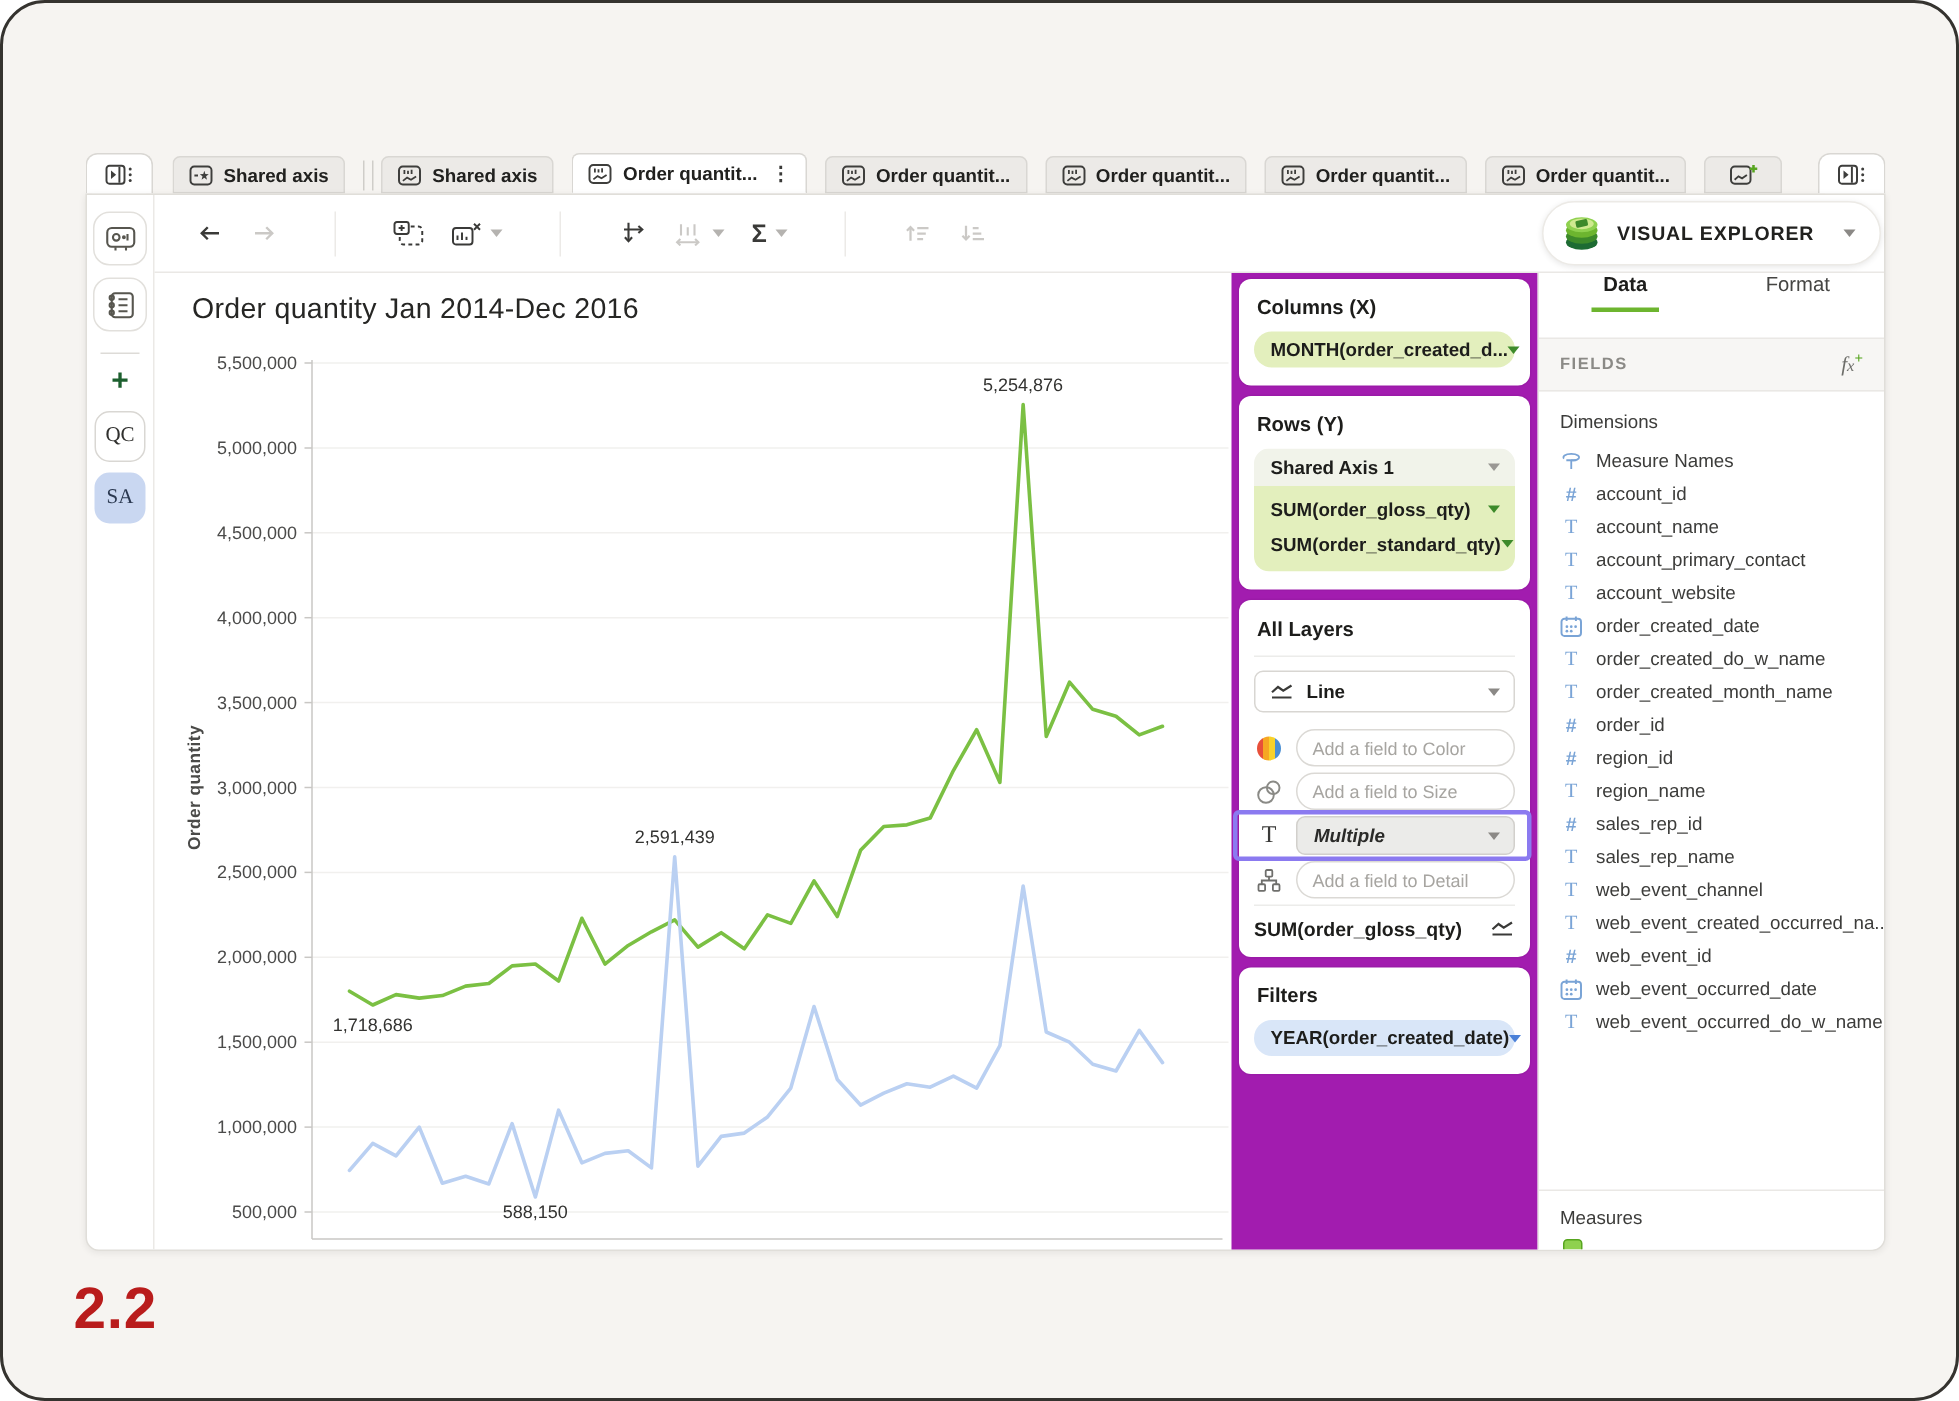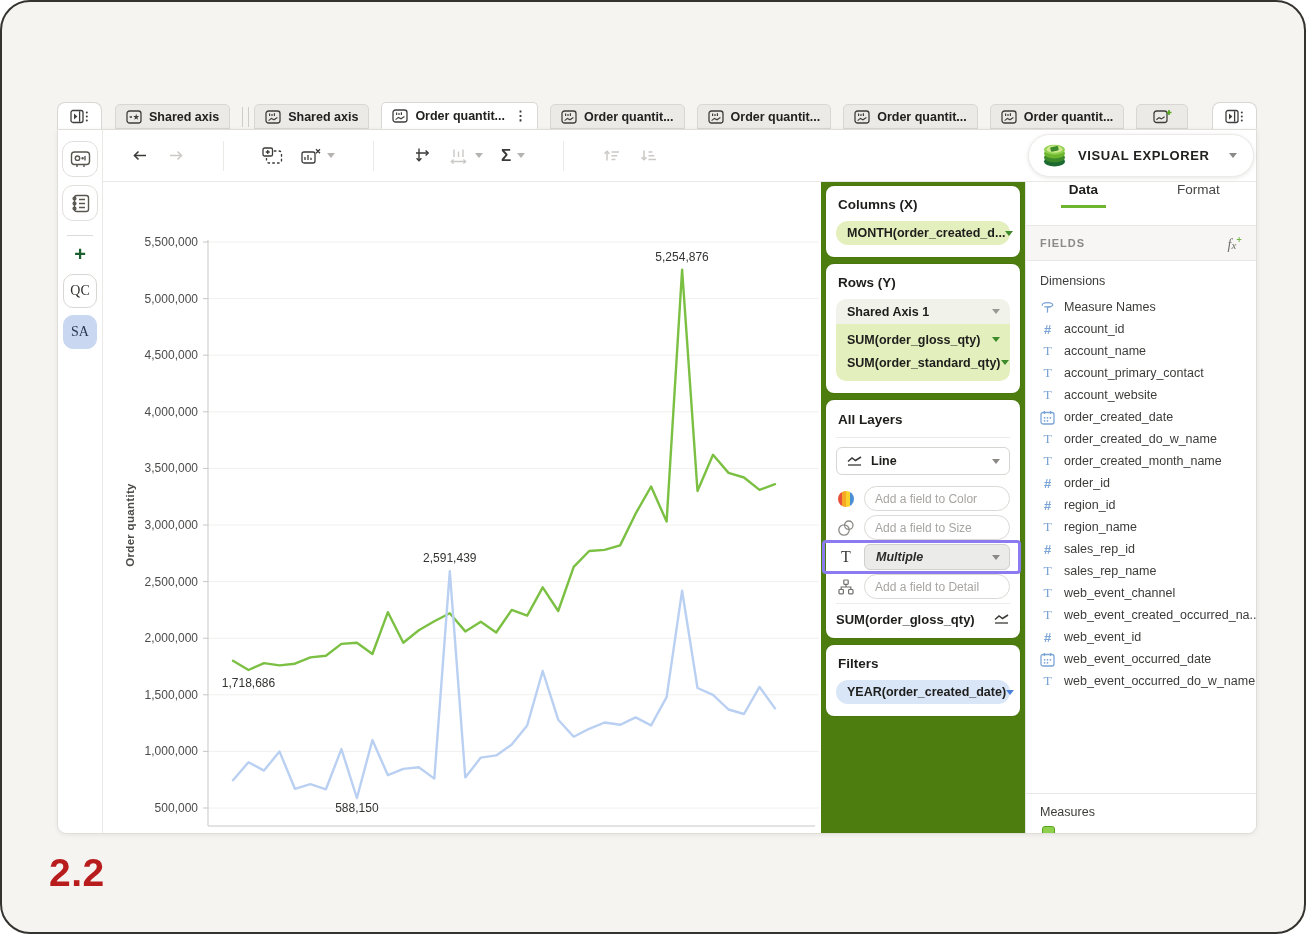--- a/index.html
+++ b/index.html
@@ -61,21 +61,21 @@
   .content { position:absolute; left:45px; top:52px; right:0; bottom:0; display:flex; }
 
   
   .chart-card { width:718px; position:relative; flex:none; }
   .chart-title { position:absolute; left:25px; top:14px; font-size:19px; color:#262624; letter-spacing:.2px; }
   .ylabel { position:absolute; left:27px; top:343px; transform:translate(-50%,-50%) rotate(-90deg);
             font-size:11.5px; font-weight:700; color:#4a4a48; letter-spacing:.3px; white-space:nowrap; }
   #chart-svg { position:absolute; left:0; top:0; }
 
   
-  .shelf-col { width:204px; background:#4d7c0f; padding:4px 5px; flex:none; }
+  .shelf-col { width:204px; background:#a21caf; padding:4px 5px; flex:none; }
   .card { background:#fff; border-radius:8px; box-shadow:0 0 0 1px rgba(0,0,0,.04); margin-bottom:7px; padding:9px 10px 12px; }
   .card-title { font-size:13.5px; font-weight:700; color:#1d1d1b; margin:2px 0 9px 2px; }
   .pill { height:24px; border-radius:12px; display:flex; align-items:center; padding:0 10px 0 11px;
           font-size:12.5px; font-weight:700; color:#1d1d1b; cursor:pointer; }
   .pill .chev { margin-left:auto; width:0; height:0; border-left:4px solid transparent; border-right:4px solid transparent; border-top:5px solid currentColor; }
   .pill.green { background:#e3efbd; } .pill.green .chev { border-top-color:#3d8a2a; }
   .pill.blue { background:#d9e6f8; } .pill.blue .chev { border-top-color:#4a80d8; }
   .rows-group { border-radius:10px; overflow:hidden; }
   .rows-head { background:#f1f3ea; height:25px; display:flex; align-items:center; padding:0 10px 0 11px;
                font-size:12.5px; font-weight:700; color:#1d1d1b; cursor:pointer; }
@@ -400,20 +400,21 @@
             </svg>
           </span>
           <span class="ve-label">VISUAL EXPLORER</span>
           <span class="ve-chev"></span>
         </div>
       </div>
 
       <div class="content">
 
         <div class="chart-card">
+          <div class="chart-title">Order quantity Jan 2014-Dec 2016</div>
           <div class="ylabel">Order quantity</div>
           <svg id="chart-svg" width="718" height="654">
               <line x1="105" y1="626" x2="716" y2="626" stroke="#f1f0ee" stroke-width="1"></line>
               <line x1="100" y1="626" x2="105" y2="626" stroke="#c9c7c4" stroke-width="1"></line>
               <text x="95" y="630" text-anchor="end" font-size="12" fill="#4b4b4a" font-family="&quot;Liberation Sans&quot;, sans-serif">500,000</text>
               <line x1="105" y1="569.4000000000001" x2="716" y2="569.4000000000001" stroke="#f1f0ee" stroke-width="1"></line>
               <line x1="100" y1="569.4000000000001" x2="105" y2="569.4000000000001" stroke="#c9c7c4" stroke-width="1"></line>
               <text x="95" y="573.4000000000001" text-anchor="end" font-size="12" fill="#4b4b4a" font-family="&quot;Liberation Sans&quot;, sans-serif">1,000,000</text>
               <line x1="105" y1="512.8" x2="716" y2="512.8" stroke="#f1f0ee" stroke-width="1"></line>
               <line x1="100" y1="512.8" x2="105" y2="512.8" stroke="#c9c7c4" stroke-width="1"></line>

